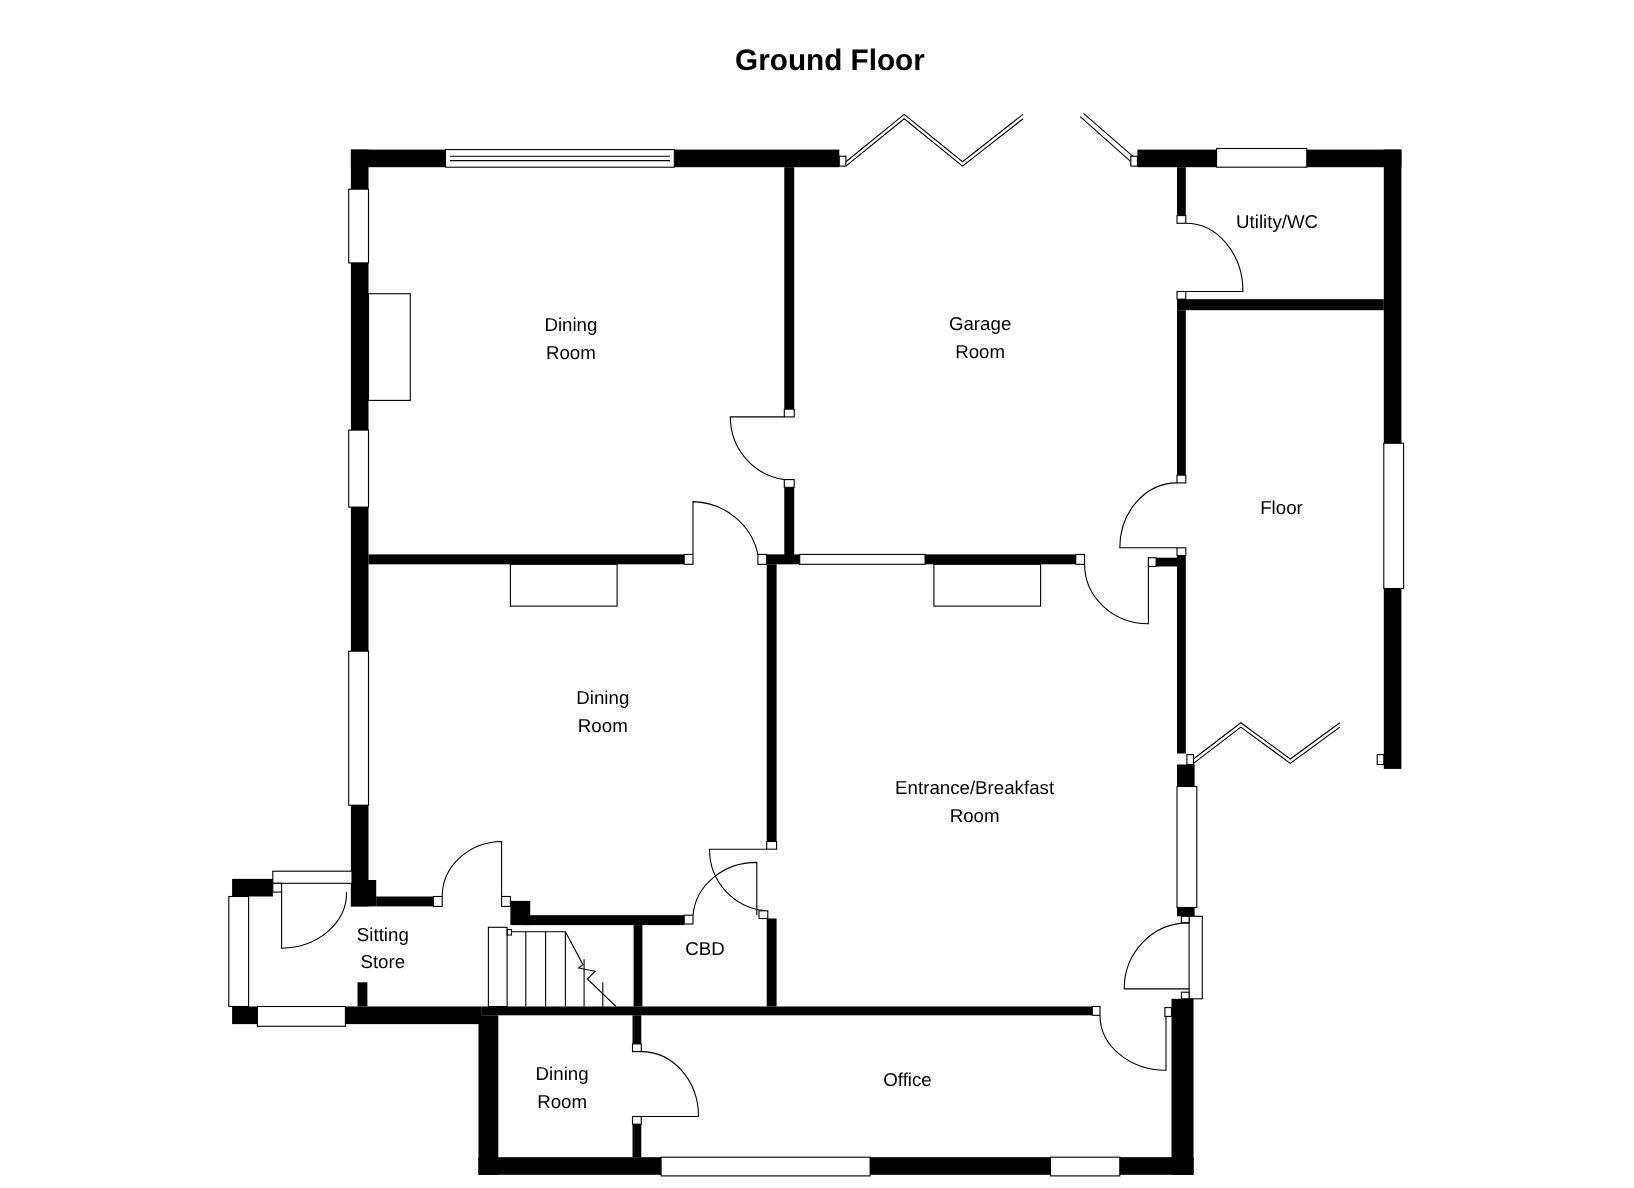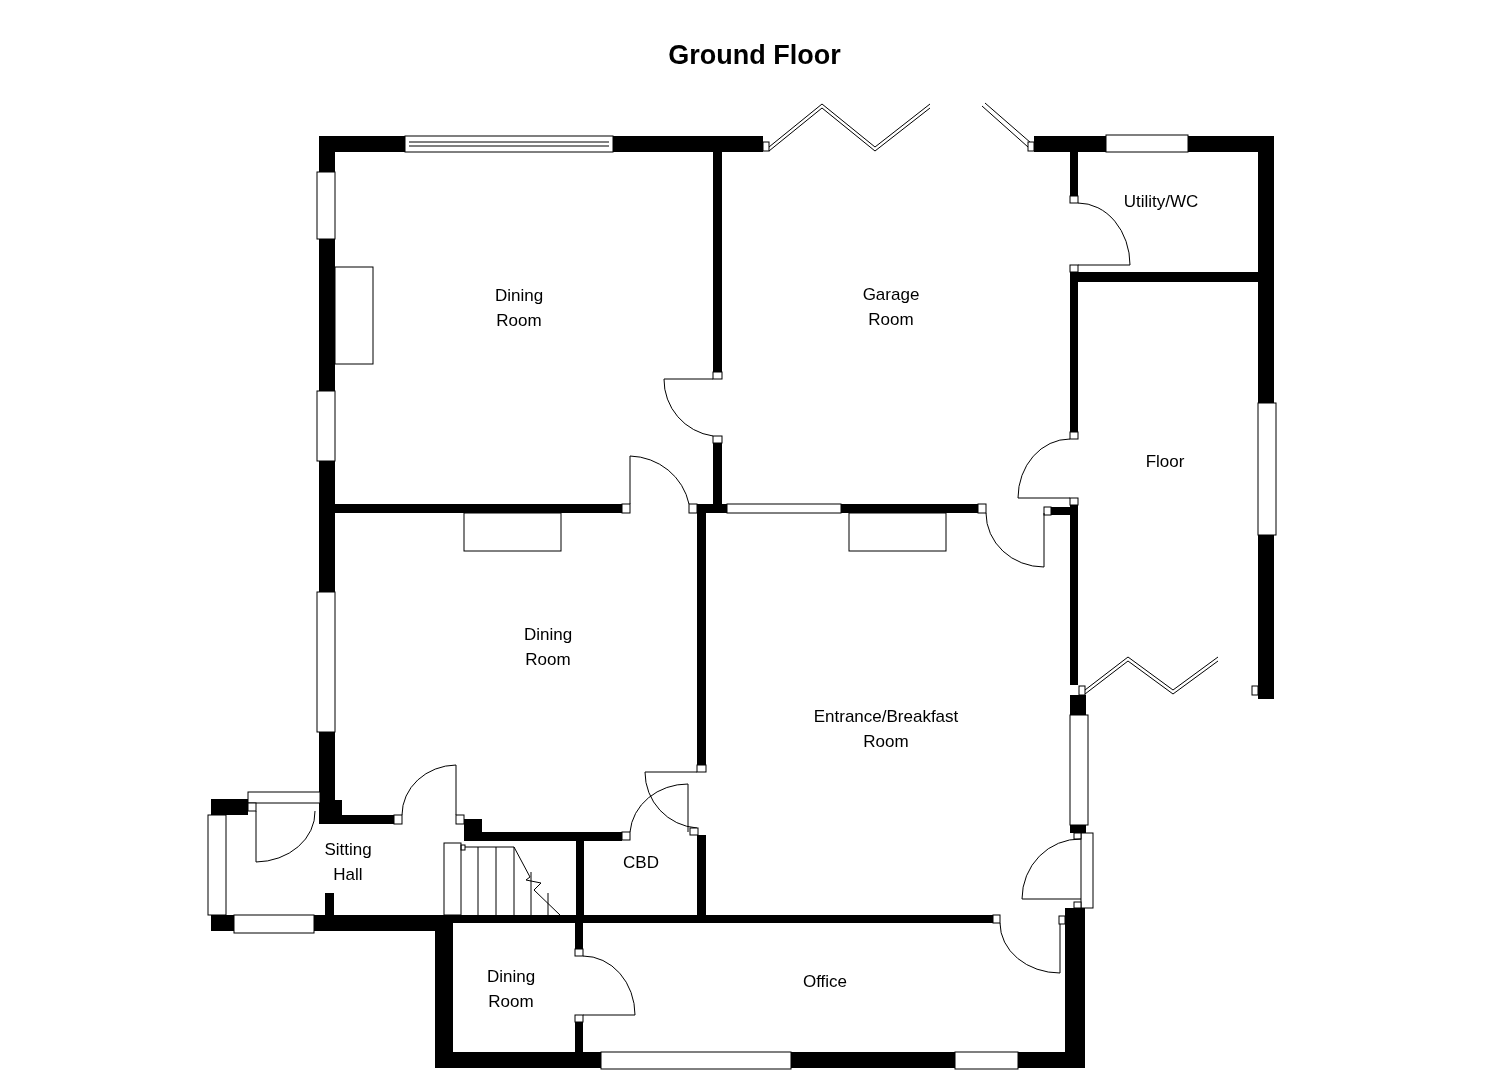--- a/index.html
+++ b/index.html
@@ -178,21 +178,21 @@
 <div class="label" style="left:548px; top:622px;">
   <span>Dining</span>
   <span>Room</span>
 </div>
 <div class="label" style="left:886px; top:704px;">
   <span>Entrance/Breakfast</span>
   <span>Room</span>
 </div>
 <div class="label" style="left:348px; top:837px;">
   <span>Sitting</span>
-  <span>Hall</span>
+  <span>Store</span>
 </div>
 <div class="label" style="left:641px; top:850px;">
   <span>CBD</span>
 </div>
 <div class="label" style="left:511px; top:964px;">
   <span>Dining</span>
   <span>Room</span>
 </div>
 <div class="label" style="left:825px; top:969px;text-align:center;">
   <span>Office</span>

